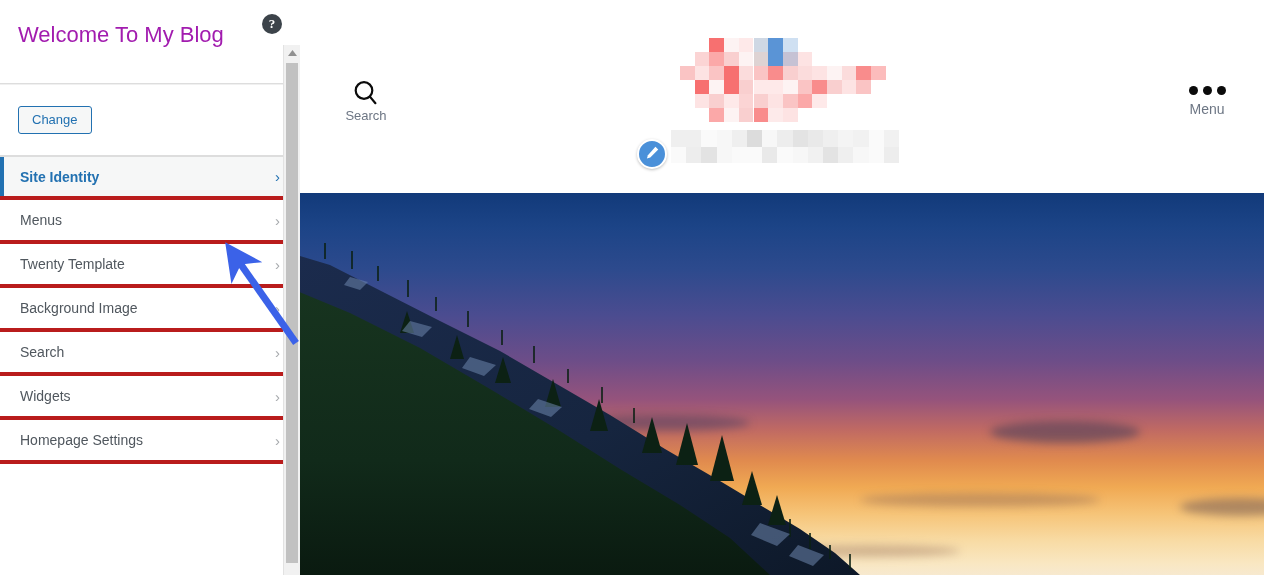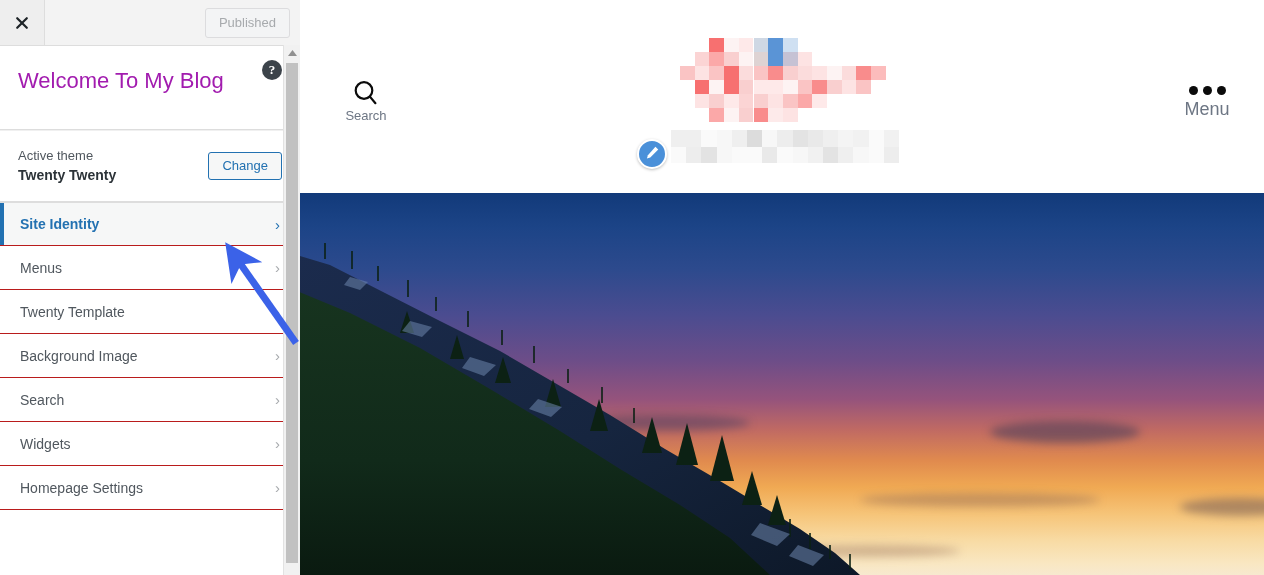--- a/index.html
+++ b/index.html
@@ -158,21 +158,21 @@
     background: #fff;
     position: relative;
   }
   .panel-item {
     position: relative;
     height: 44px;
     display: flex;
     align-items: center;
     justify-content: space-between;
     padding: 0 20px 0 20px;
-    border-bottom: 1px solid #b91c1c;
+    border-bottom: 4px solid #b91c1c;
     background: #fff;
     cursor: pointer;
     box-sizing: border-box;
   }
   .panel-item .pi-label {
     font-size: 14px;
     color: #50575e;
     line-height: 18px;
   }
   .panel-item .chev {
@@ -271,21 +271,21 @@
     justify-content: center;
     margin-bottom: 7px;
   }
   .dots i {
     width: 9px; height: 9px;
     border-radius: 50%;
     background: #0b0b0b;
     display: block;
   }
   .hdr-menu .lbl {
-    font-size: 18px;
+    font-size: 14px;
     color: #6d7684;
     line-height: 15px;
   }
 
   
   .pix-title {
     position: absolute;
     left: 380px;
     top: 38px;
     width: 206px;
@@ -369,43 +369,27 @@
     pointer-events: none;
   }
 </style>
 </head>
 <body>
 
 <div class="app">
 
   <div class="customizer">
 
-    <div class="cust-topbar">
-      <button class="close-btn">
-        <span>
-          <svg width="16" height="16" viewBox="0 0 16 16">
-            <path d="M3.2 3.2 L12.8 12.8 M12.8 3.2 L3.2 12.8" stroke="#1d2327" stroke-width="2.2" stroke-linecap="round"></path>
-          </svg>
-        </span>
-      </button>
-      <div class="topbar-spacer">
-        <button class="published-btn">Published</button>
-      </div>
-    </div>
 
     <div class="cust-info">
       <div class="cust-info-title">Welcome To My Blog</div>
       <div class="help-icon">?</div>
     </div>
 
     <div class="theme-sec">
-      <div class="theme-txt">
-        <span class="theme-lbl">Active theme</span>
-        <span class="theme-name">Twenty Twenty</span>
-      </div>
       <button class="change-btn">Change</button>
     </div>
 
     <div class="panel-list" id="panel-list">
         <div class="panel-item active pi-first">
           <span class="pi-label">Site Identity</span>
           <span class="chev">›</span>
         </div>
         <div class="panel-item">
           <span class="pi-label">Menus</span>

